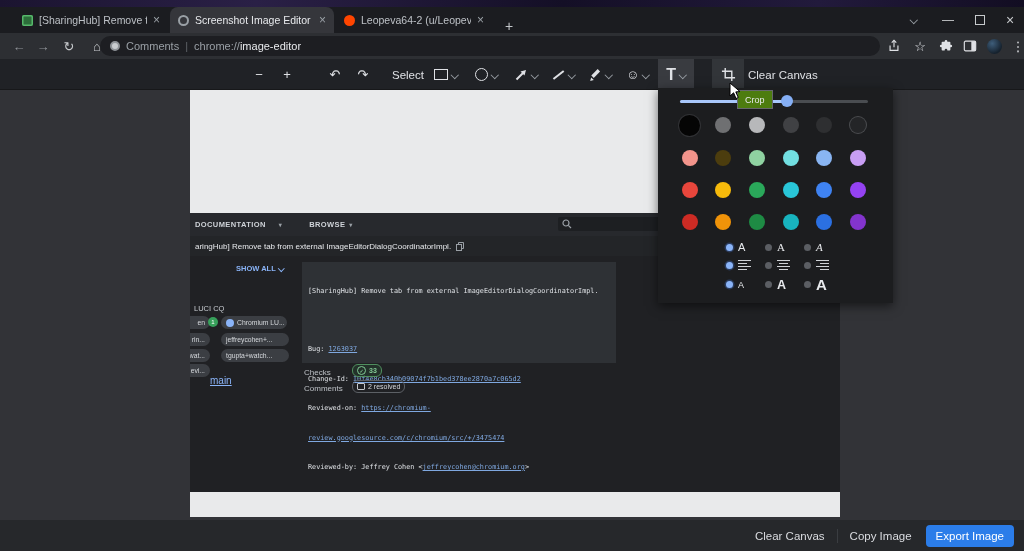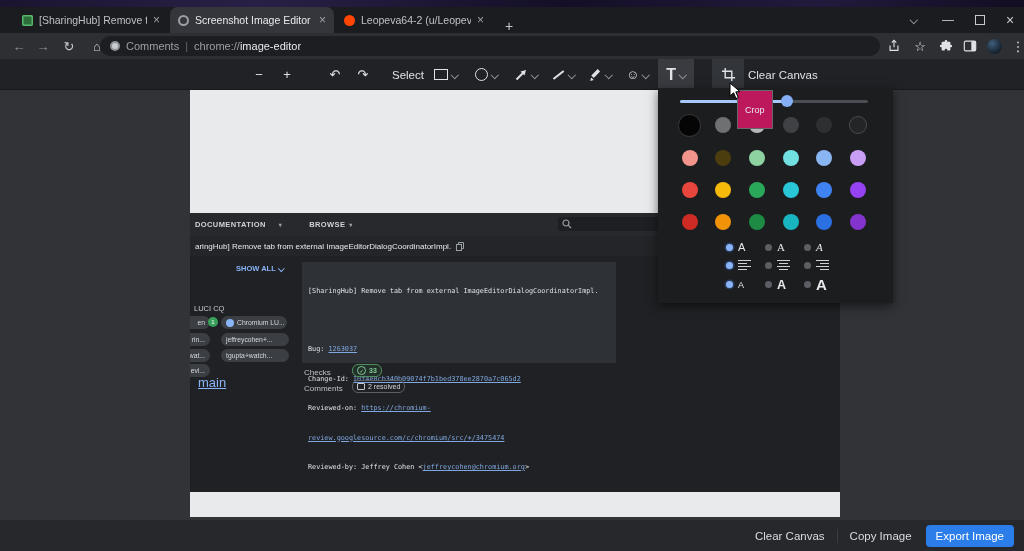--- a/index.html
+++ b/index.html
@@ -85,21 +85,21 @@
         display:flex;align-items:center;padding:0 5px;box-sizing:border-box;white-space:nowrap;overflow:hidden}
   .chip.clip{justify-content:flex-end}
   #chip-owner{left:-8px;top:103px;width:28px}
   .badge1{position:absolute;left:18px;top:104px;width:10px;height:10px;border-radius:50%;background:#37a05b;color:#fff;
           font-size:6px;display:flex;align-items:center;justify-content:center;z-index:3}
   #chip-luci{left:31px;top:103px;width:66px;gap:3px}
   .mini-av{width:8px;height:8px;border-radius:50%;background:#8ab4f8;flex:none}
   #chip-l1{left:-8px;top:120px;width:28px}#chip-r1{left:31px;top:120px;width:68px}
   #chip-l2{left:-8px;top:136px;width:28px}#chip-r2{left:31px;top:136px;width:68px}
   #chip-l3{left:-8px;top:151px;width:28px}
-  #g-main{position:absolute;left:8px;top:162px;font-size:13px;color:#8ab4f8;text-decoration:underline}
+  #g-main{position:absolute;left:20px;top:162px;font-size:10px;color:#8ab4f8;text-decoration:underline}
   .g-row{position:absolute;left:114px;display:flex;align-items:flex-end;font-size:8px;color:#bdc1c6}
   #g-checks{top:151px}#g-comments{top:167px}
   .g-row .lbl{width:48px}
   .pill-g{height:11px;border:1px solid #4f8f5e;border-radius:6px;background:rgba(56,142,80,.15);color:#81c995;
           font-size:7px;display:flex;align-items:center;gap:3px;padding:0 4px;font-weight:bold}
   .ckc{width:7px;height:7px;border:1px solid #81c995;border-radius:50%;font-size:5px;display:flex;
        align-items:center;justify-content:center}
   .pill-c{height:11px;border:1px solid #5c6065;border-radius:6px;color:#d5d8dc;font-size:7px;display:flex;
           align-items:center;gap:3px;padding:0 4px}
   .cmt-ic{width:6px;height:4.5px;border:1px solid #c4c7cb;border-radius:1px}
@@ -126,21 +126,21 @@
   .fam0{font-size:11px}
   .fam1{font-family:"Liberation Serif",serif;font-size:11px}
   .fam2{font-family:"Liberation Serif",serif;font-style:italic;font-size:11px}
   .sz0{font-size:9px}.sz1{font-size:12.5px;font-weight:bold}.sz2{font-size:15px;font-weight:bold}
   .al{display:inline-flex;flex-direction:column;gap:1.6px;width:13px}
   .al i{height:1.5px;background:#cfd2d6;display:block}
   .al i:nth-child(odd){width:13px}.al i:nth-child(even){width:9px}
   .al-left{align-items:flex-start}.al-center{align-items:center}.al-right{align-items:flex-end}
 
   
-  #tooltip{left:737px;top:90px;height:17px;padding:10px 7px;background:#be185d;border:1px solid #66686c;color:#e8eaed;
+  #tooltip{left:737px;top:90px;height:17px;padding:0 7px;background:#4d7c0f;border:1px solid #66686c;color:#e8eaed;
            font-size:9px;display:flex;align-items:center;z-index:60}
   #cursor{left:729px;top:82px;z-index:70}
 
   
   #footer{left:0;top:520px;width:1024px;height:31px;background:#26282b;display:flex;align-items:center;
           justify-content:flex-end;padding-right:10px;box-sizing:border-box}
   .fbtn{color:#dadce0;font-size:11.5px;padding:0 12px;height:22px;display:flex;align-items:center}
   .fsep{width:1px;height:14px;background:#3a3d41}
   #f-export{background:#2b7de9;color:#fff;border-radius:4px;margin-left:2px;padding:0 10px}
 </style>

